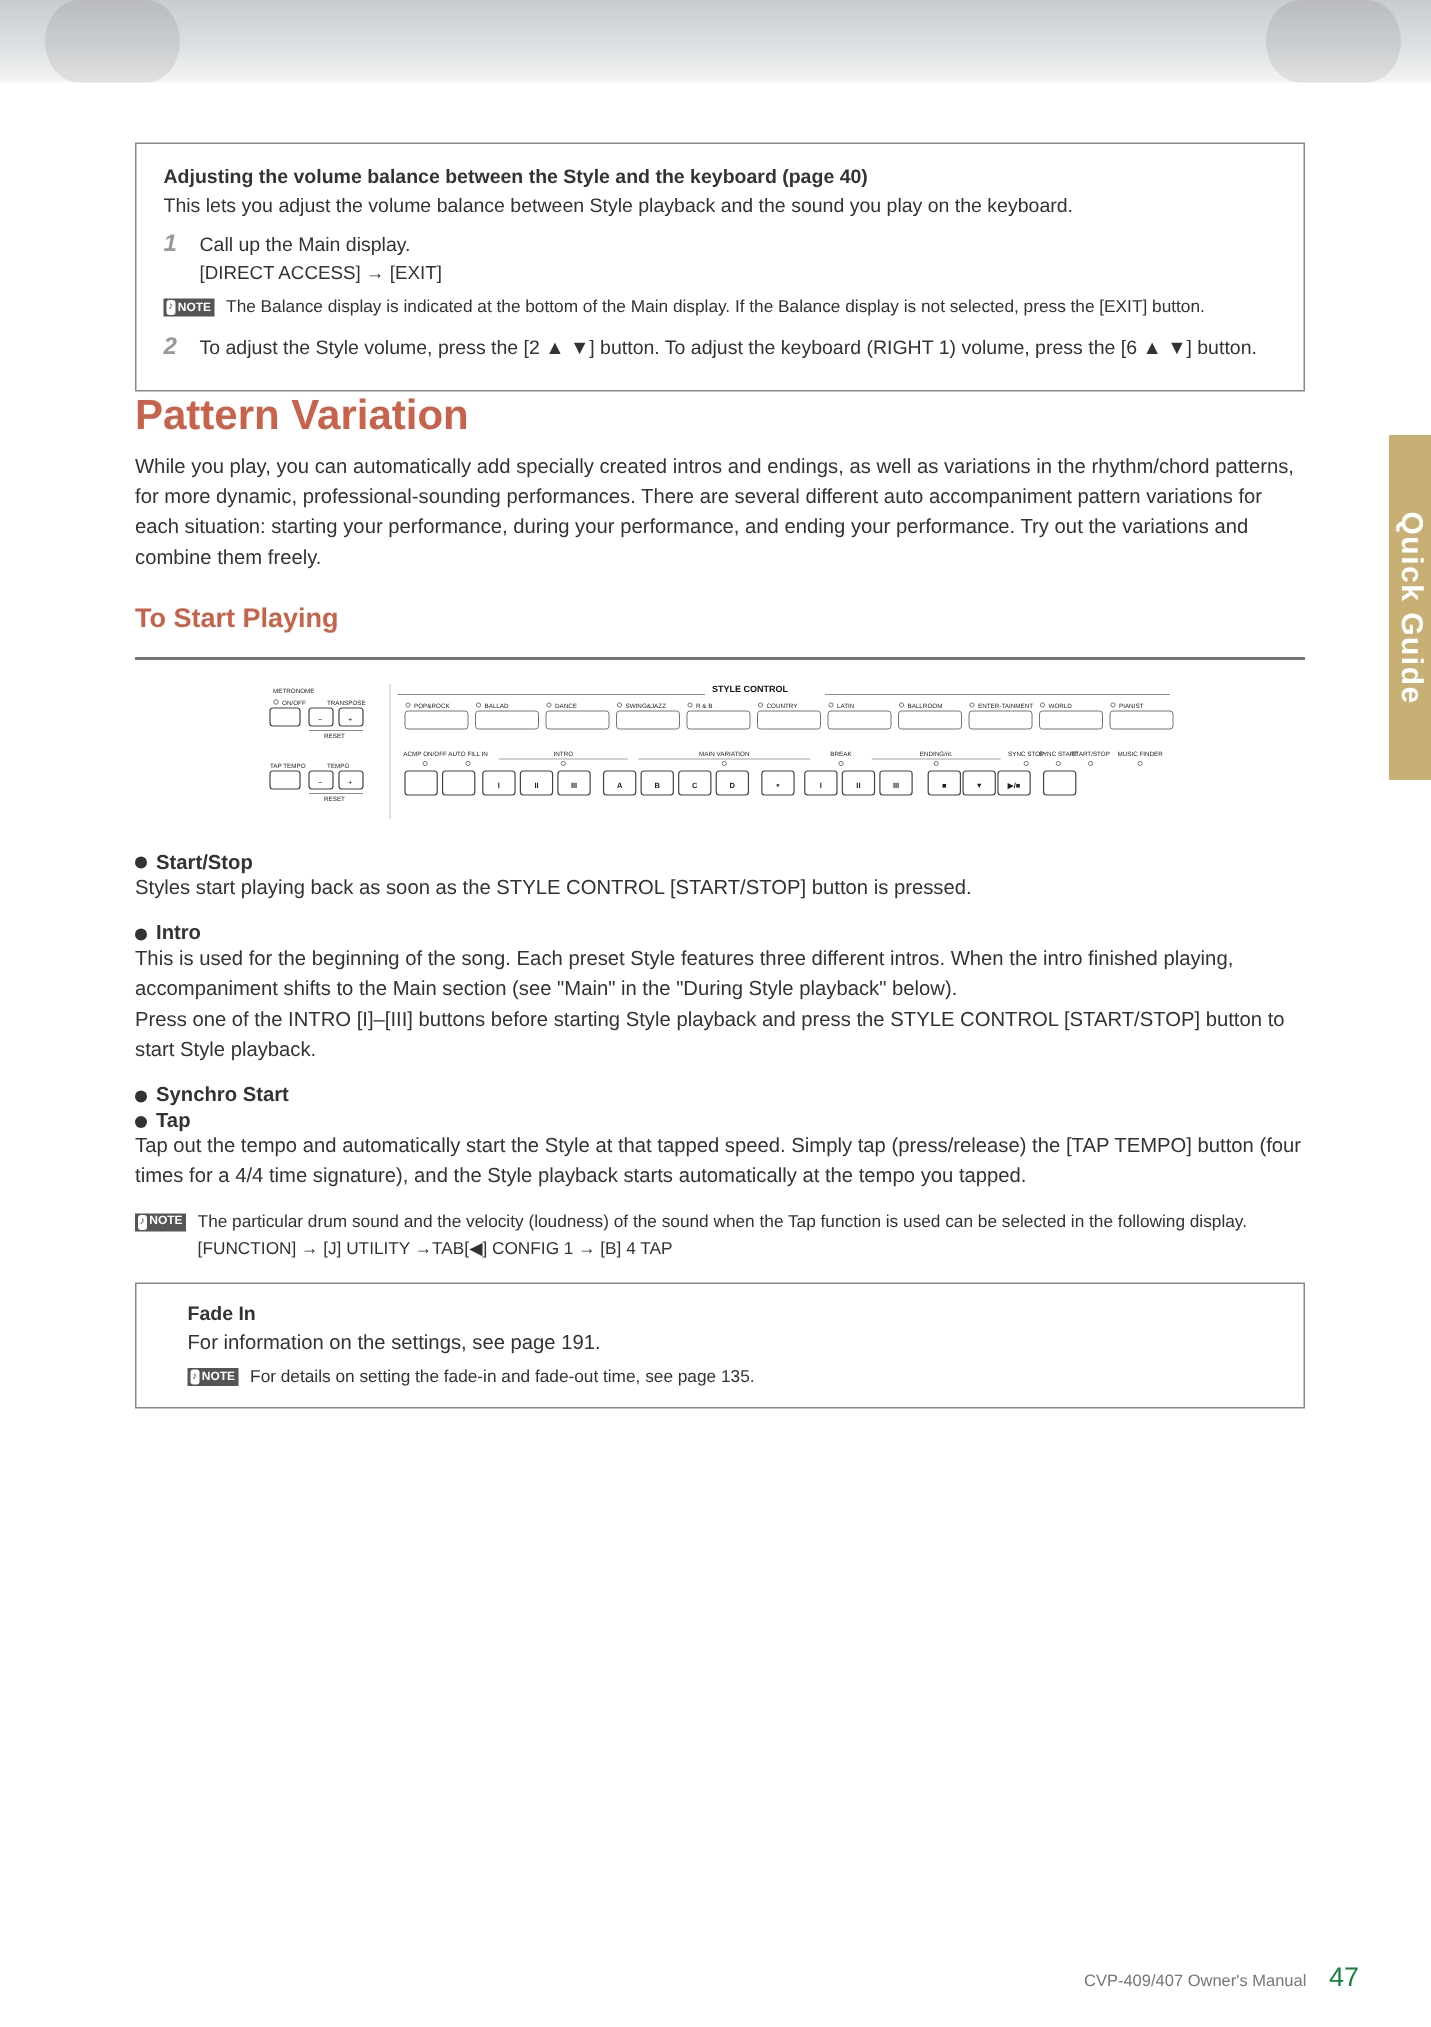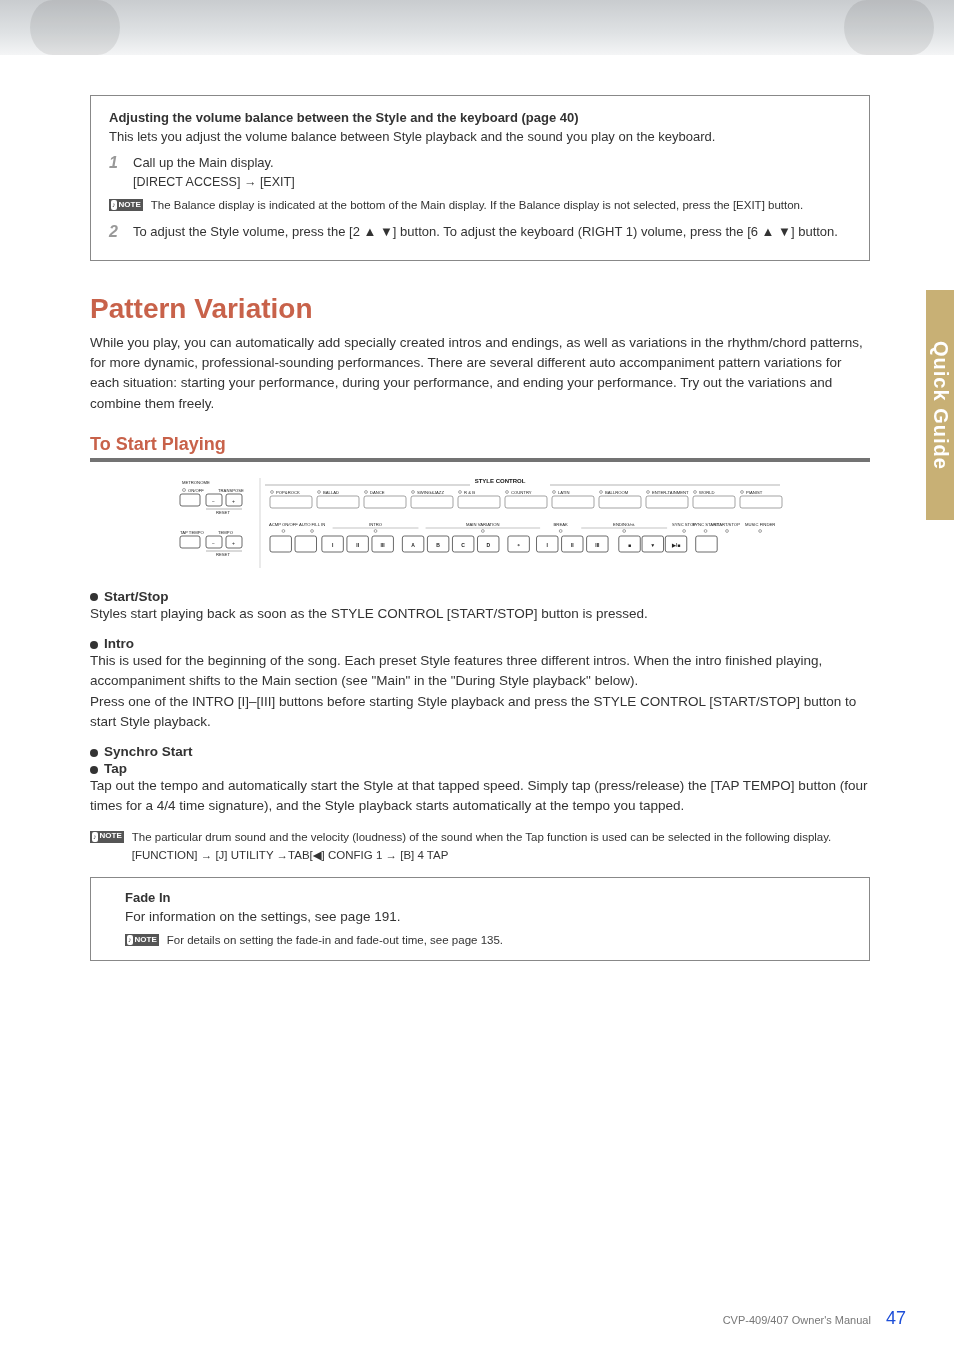--- a/index.html
+++ b/index.html
@@ -3,42 +3,42 @@
 <meta charset="utf-8">
 <style>
   * { margin:0; padding:0; box-sizing:border-box; }
   body { width:954px; height:1351px; background:#fff; font-family:"Helvetica Neue",Arial,sans-serif; color:#333; position:relative; }
   .top-band { position:absolute; top:0; left:0; width:100%; height:55px; background:linear-gradient(to bottom,#c9cccf 0%,#dfe2e4 60%,#f4f5f6 100%); }
   .top-band::before, .top-band::after { content:""; position:absolute; top:0; bottom:0; width:90px; background:rgba(0,0,0,0.08); border-radius:50%/100%; }
   .top-band::before { left:30px; }
   .top-band::after { right:20px; }
   .side-tab { position:absolute; right:0; top:290px; width:28px; height:230px; background:#c8b075; color:#fff; font-weight:700; font-size:20px; writing-mode:vertical-rl; display:flex; align-items:center; justify-content:center; letter-spacing:1px; }
   .page { position:absolute; top:95px; left:90px; width:780px; }
-  .box { border:1px solid #888; padding:14px 18px 14px 18px; margin-bottom:32px; }
+  .box { border:1px solid #888; padding:14px 18px 14px 18px; }
   .box-title { font-weight:700; font-size:13px; margin-bottom:4px; }
   .box-sub { font-size:13px; margin-bottom:10px; }
   .step { display:flex; gap:10px; margin-bottom:4px; }
   .step-num { color:#999; font-weight:700; font-size:16px; width:14px; flex:none; font-style:italic; }
   .step-body { font-size:13px; line-height:1.45; }
   .step-body .mono { font-family:inherit; font-size:12.5px; }
   .note-line { display:flex; gap:8px; margin:6px 0 10px 0; font-size:11.5px; line-height:1.4; }
   .note-badge { background:#555; color:#fff; font-size:8px; font-weight:700; padding:1px 2px; display:inline-flex; align-items:flex-end; height:12px; margin-top:2px; flex:none; }
   .note-badge .d { background:#fff; color:#555; padding:0 1px; margin-right:2px; border-radius:2px; font-size:7px; }
   h1.section { color:#c8624a; font-size:28px; font-weight:700; margin-bottom:8px; }
   p.intro { font-size:13.5px; line-height:1.5; margin-bottom:20px; }
-  h2.subsection { color:#c8624a; font-size:18px; font-weight:700; border-bottom:4px solid #737373; padding-bottom:3px; margin-bottom:14px; }
+  h2.subsection { color:#c8624a; font-size:18px; font-weight:700; border-bottom:2px solid #737373; padding-bottom:15px; margin-bottom:14px; }
   .diagram { width:620px; height:95px; border:0; margin:0 auto 18px auto; display:block; background:#fff; }
   .item-head { font-weight:700; font-size:13.5px; margin-top:2px; }
   .item-head .bullet { display:inline-block; width:8px; height:8px; background:#333; border-radius:50%; margin-right:6px; vertical-align:middle; }
   .item-body { font-size:13.5px; line-height:1.5; margin-bottom:12px; }
   .box2 { border:1px solid #888; padding:12px 34px; margin-top:14px; }
   .box2-title { font-weight:700; font-size:13px; margin-bottom:4px; }
   .box2-body { font-size:13.5px; margin-bottom:8px; }
   .footer { position:absolute; bottom:22px; right:48px; font-size:11px; color:#777; }
-  .footer .pn { font-size:18px; color:#1d4ed8; margin-left:12px; }
+  .footer .pn { font-size:18px; color:#15803d; margin-left:12px; }
 </style>
 </head>
 <body>
 
 <div class="top-band"></div>
 <div class="side-tab">Quick Guide</div>
 
 <div class="page">
 
   <div class="box">

